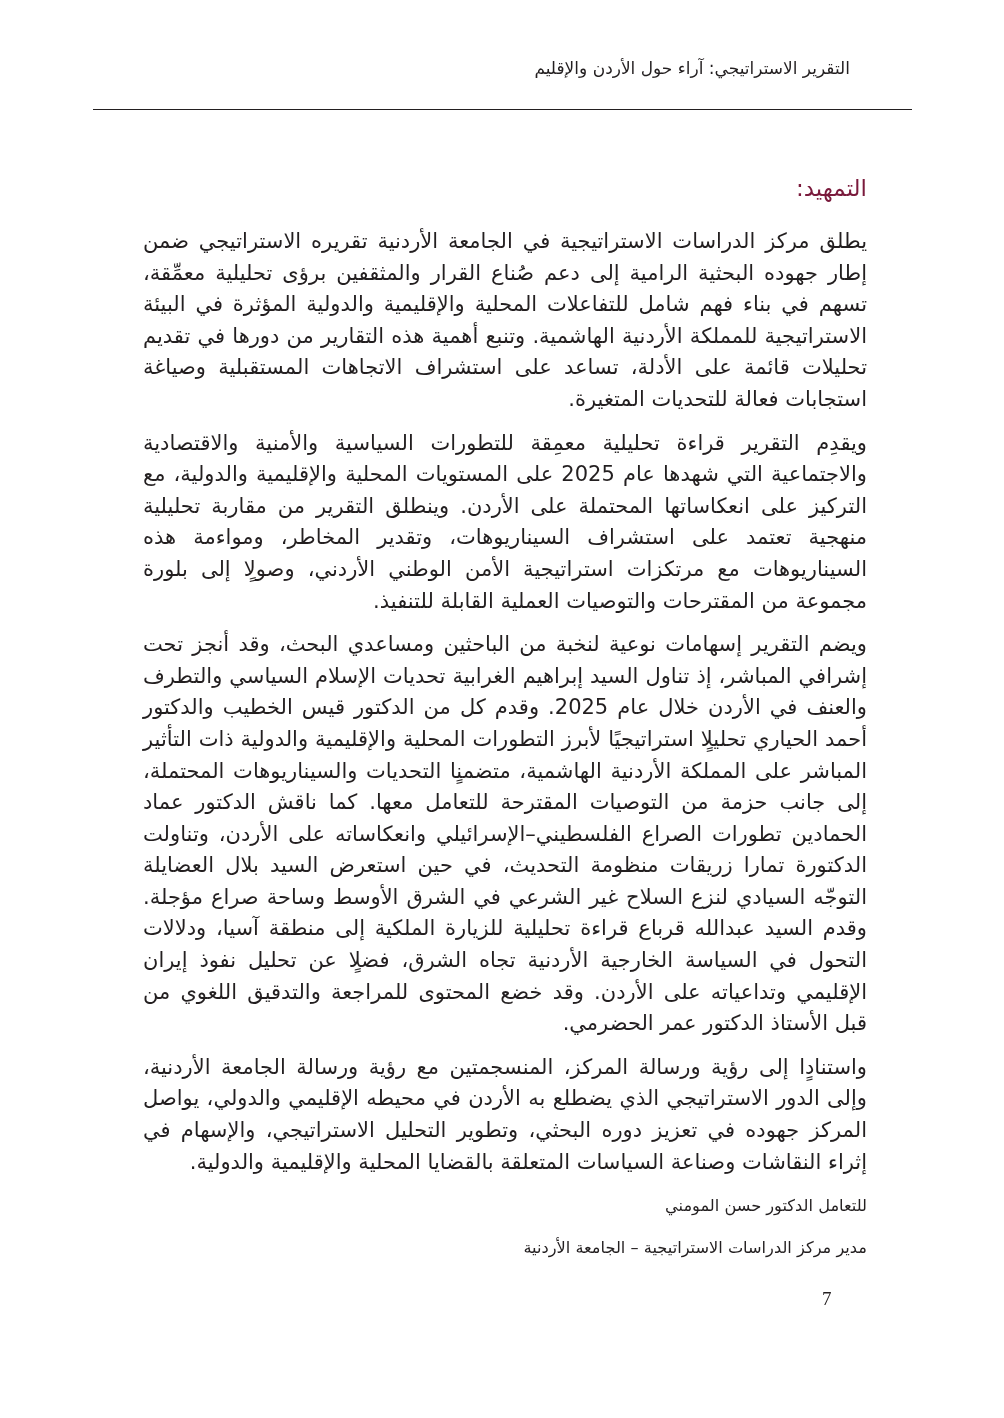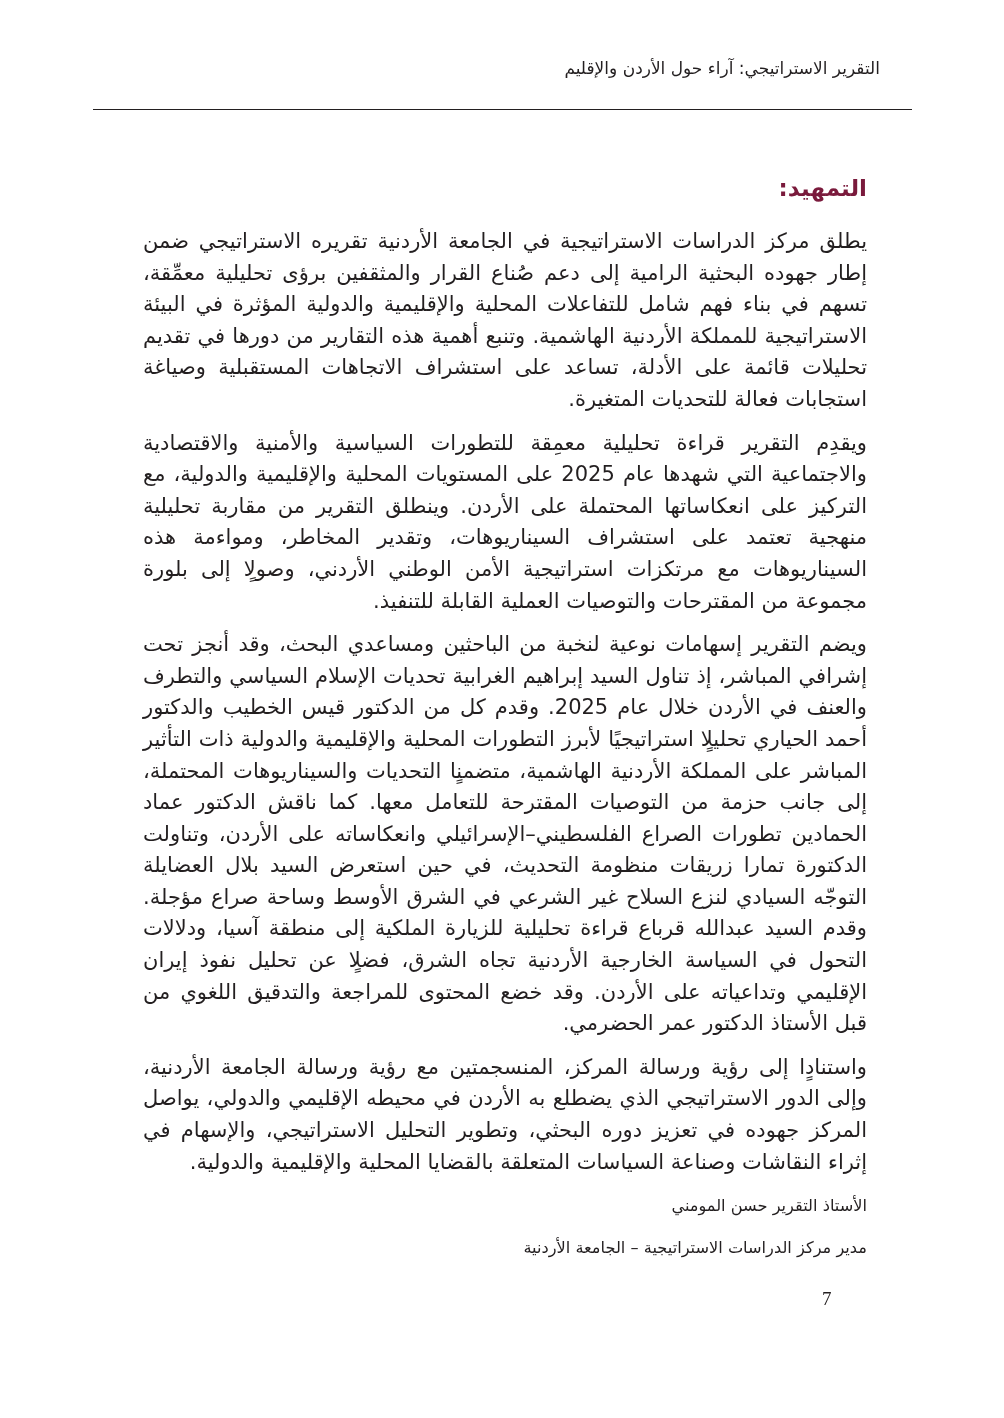--- a/index.html
+++ b/index.html
@@ -11,21 +11,21 @@
       width: 1004px;
       height: 1418px;
       position: relative;
       overflow: hidden;
       font-family: "DejaVu Sans", sans-serif;
       color: #231f20;
     }
     .running-header {
       position: absolute;
       top: 58px;
-      right: 124px;
+      right: 154px;
       font-size: 17px;
       direction: rtl;
       text-align: right;
       color: #231f20;
       white-space: nowrap;
     }
     .header-rule {
       position: absolute;
       top: 109px;
       left: 93px;
@@ -37,21 +37,21 @@
       position: absolute;
       top: 168px;
       right: 137px;
       width: 724px;
       direction: rtl;
       text-align: justify;
       text-align-last: right;
     }
     .section-heading {
       font-size: 23px;
-      font-weight: bold;
+      font-weight: normal;
       color: #7a1a3c;
       margin: 0 0 18px 0;
       line-height: 40px;
       text-align: left;
     }
     .para {
       font-size: 21px;
       line-height: 31.6px;
       margin: 0 0 12px 0;
       letter-spacing: 0;
@@ -79,17 +79,17 @@
 
 <div class="running-header">التقرير الاستراتيجي: آراء حول الأردن والإقليم</div>
 <div class="header-rule"></div>
 
 <div class="content">
   <h2 class="section-heading" style="color: rgb(122, 26, 60);">التمهيد:</h2>
   <p class="para">يطلق مركز الدراسات الاستراتيجية في الجامعة الأردنية تقريره الاستراتيجي ضمن إطار جهوده البحثية الرامية إلى دعم صُناع القرار والمثقفين برؤى تحليلية معمِّقة، تسهم في بناء فهم شامل للتفاعلات المحلية والإقليمية والدولية المؤثرة في البيئة الاستراتيجية للمملكة الأردنية الهاشمية. وتنبع أهمية هذه التقارير من دورها في تقديم تحليلات قائمة على الأدلة، تساعد على استشراف الاتجاهات المستقبلية وصياغة استجابات فعالة للتحديات المتغيرة.</p>
   <p class="para">ويقدِم التقرير قراءة تحليلية معمِقة للتطورات السياسية والأمنية والاقتصادية والاجتماعية التي شهدها عام 2025 على المستويات المحلية والإقليمية والدولية، مع التركيز على انعكاساتها المحتملة على الأردن. وينطلق التقرير من مقاربة تحليلية منهجية تعتمد على استشراف السيناريوهات، وتقدير المخاطر، ومواءمة هذه السيناريوهات مع مرتكزات استراتيجية الأمن الوطني الأردني، وصولٍا إلى بلورة مجموعة من المقترحات والتوصيات العملية القابلة للتنفيذ.</p>
   <p class="para">ويضم التقرير إسهامات نوعية لنخبة من الباحثين  ومساعدي البحث، وقد أنجز تحت إشرافي المباشر، إذ  تناول السيد إبراهيم الغرابية تحديات الإسلام السياسي والتطرف والعنف في الأردن خلال عام 2025. وقدم كل من الدكتور قيس الخطيب والدكتور أحمد الحياري تحليلٍا استراتيجيًا لأبرز التطورات المحلية والإقليمية والدولية ذات التأثير المباشر على المملكة الأردنية الهاشمية، متضمنٍا التحديات والسيناريوهات المحتملة، إلى جانب حزمة من التوصيات المقترحة للتعامل معها. كما ناقش الدكتور عماد الحمادين تطورات الصراع الفلسطيني–الإسرائيلي وانعكاساته على الأردن، وتناولت الدكتورة تمارا زريقات منظومة التحديث، في حين استعرض السيد بلال العضايلة التوجّه السيادي لنزع السلاح غير الشرعي في الشرق الأوسط وساحة صراع مؤجلة. وقدم السيد عبدالله قرباع قراءة تحليلية للزيارة الملكية إلى منطقة آسيا، ودلالات التحول في السياسة الخارجية الأردنية تجاه الشرق، فضلٍا عن تحليل نفوذ إيران الإقليمي وتداعياته على الأردن. وقد خضع المحتوى للمراجعة والتدقيق اللغوي من قبل الأستاذ الدكتور عمر الحضرمي.</p>
   <p class="para">واستنادٍا إلى رؤية ورسالة المركز، المنسجمتين مع رؤية ورسالة الجامعة الأردنية، وإلى الدور الاستراتيجي الذي يضطلع به الأردن في محيطه الإقليمي والدولي، يواصل المركز جهوده في تعزيز دوره البحثي، وتطوير التحليل الاستراتيجي، والإسهام في إثراء النقاشات وصناعة السياسات المتعلقة بالقضايا المحلية والإقليمية والدولية.</p>
-  <p class="signature">الأستاذ التقرير حسن المومني</p>
+  <p class="signature">للتعامل الدكتور حسن المومني</p>
   <p class="signature title">مدير مركز الدراسات الاستراتيجية – الجامعة الأردنية</p>
 </div>
 
 <div class="page-number">7</div>
 
 </body></html>

